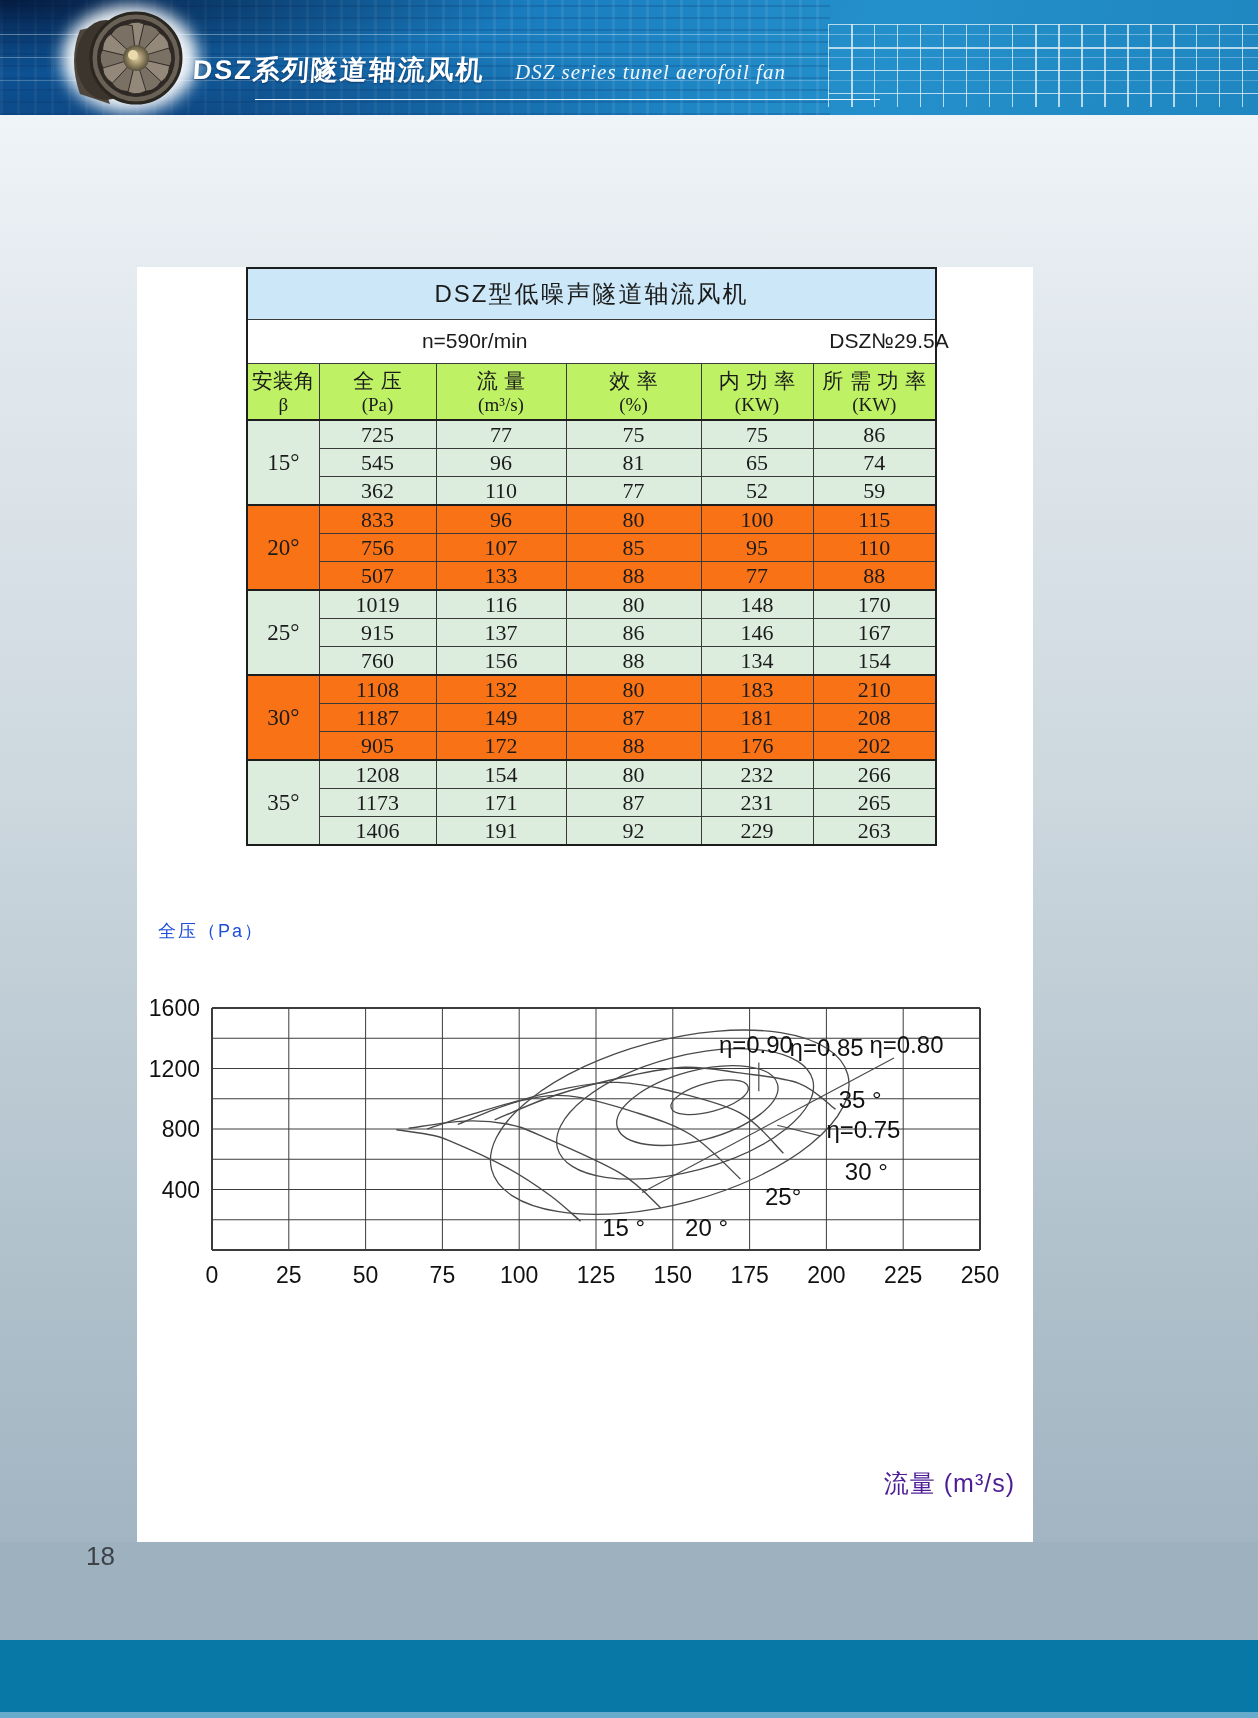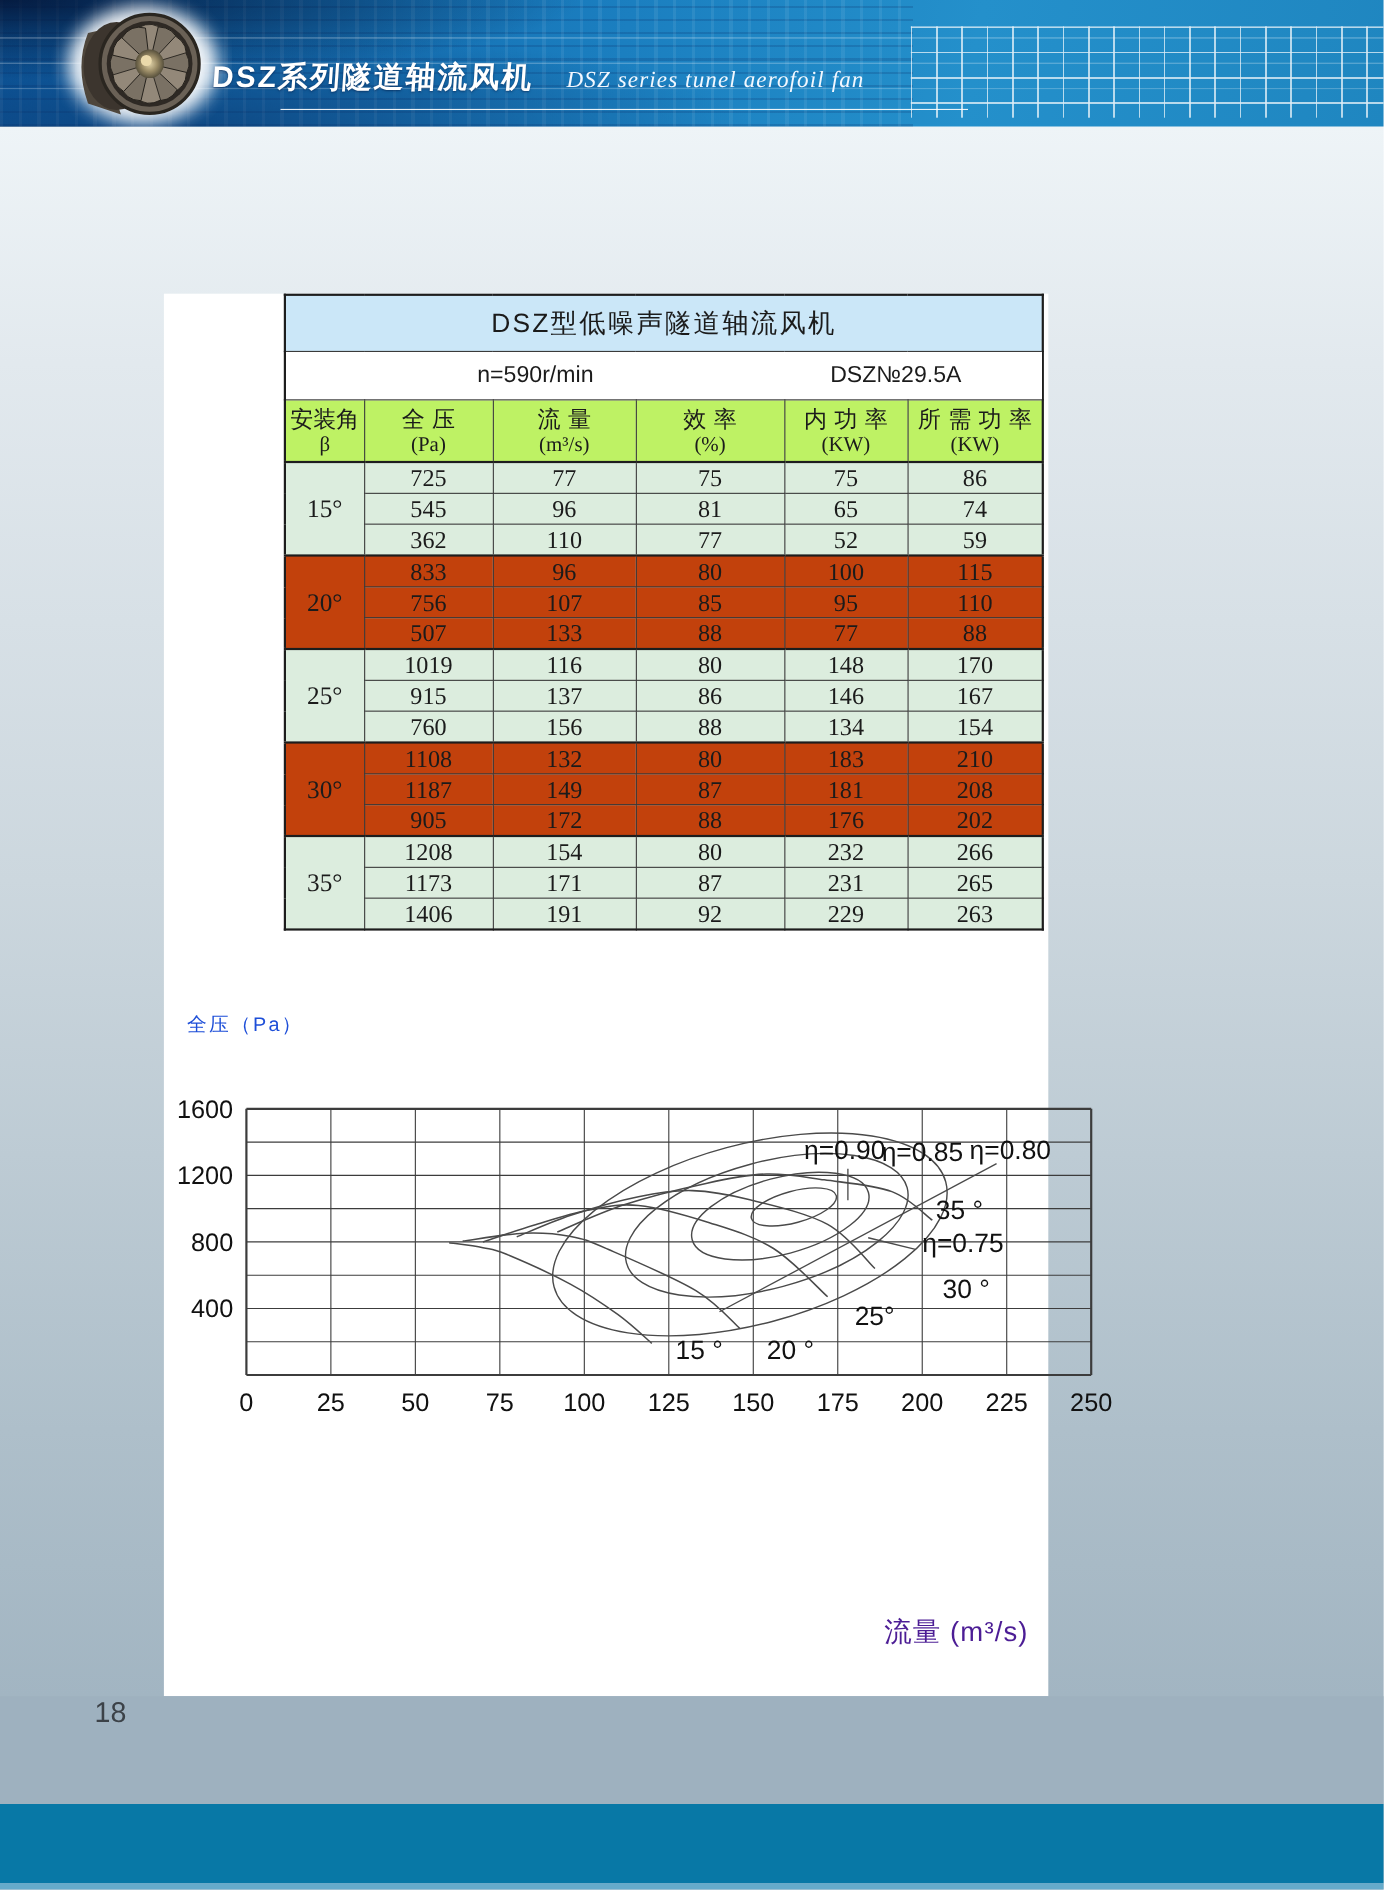--- a/index.html
+++ b/index.html
@@ -24,39 +24,39 @@
       linear-gradient(rgba(255,255,255,.30),rgba(255,255,255,.30)) 0 57px/100% 1px no-repeat,
       linear-gradient(rgba(255,255,255,.22),rgba(255,255,255,.22)) 0 80px/100% 1px no-repeat;}
   .fan-logo{position:absolute;left:46px;top:0px;}
   .title-row{position:absolute;left:193px;top:52px;white-space:nowrap;}
   .t-cn{color:#ffffff;font-size:27px;font-weight:bold;letter-spacing:2px;
     text-shadow:0 1px 2px rgba(0,20,60,.55);transform:skewX(-4deg);display:inline-block;}
   .t-en{color:#f2f8ff;font-size:21px;font-style:italic;margin-left:30px;
     font-family:"Liberation Serif","DejaVu Serif",serif;letter-spacing:1px;}
   .underline{position:absolute;left:255px;top:99px;width:625px;height:1px;background:rgba(255,255,255,.9);}
   
-  .panel{position:absolute;left:149px;top:267px;width:804px;height:1275px;background:#ffffff;}
+  .panel{position:absolute;left:137px;top:267px;width:896px;height:1275px;background:#ffffff;}
   
   table.perf{position:absolute;left:109px;top:0;width:689px;border-collapse:collapse;table-layout:fixed;
     font-family:"Liberation Serif","DejaVu Serif",serif;color:#1b1b1b;}
   table.perf td{border:1px solid #3a3a3a;text-align:center;padding:0;}
   td.title-cell{height:50px;background:#cbe7f8;font-family:"Liberation Sans","DejaVu Sans",sans-serif;
     font-size:24px;letter-spacing:2px;border-bottom:1px solid #3a3a3a;}
   td.sub-cell{height:43px;background:#ffffff;position:relative;border-bottom:2px solid #222;
     font-family:"Liberation Sans","DejaVu Sans",sans-serif;font-size:21px;}
   .sub-speed{position:absolute;left:18%;width:30%;top:9px;text-align:center;}
-  .sub-model{position:absolute;left:72%;width:30%;top:9px;text-align:left;}
+  .sub-model{position:absolute;left:72%;width:30%;top:9px;text-align:right;}
   td.head-cell{height:55px;background:#bef264;vertical-align:middle;}
   .h1{font-size:21px;line-height:26px;font-family:"DejaVu Sans","Liberation Sans",sans-serif;}
   .h2{font-size:19px;line-height:22px;}
   tr.gsep td{border-top:2px solid #1d1d1d;}
   td.num{height:27px;font-size:22px;}
   td.angle{font-size:23px;}
   tr.g-green td{background:#dcedde;}
-  tr.g-blue  td{background:#c2410c;}
+  tr.g-blue  td{background:#f97316;}
   table.perf{border:2px solid #1d1d1d;}
   
   .ylab{position:absolute;left:21px;top:652px;font-size:18px;color:#1d4ed8;letter-spacing:2px;text-align:center;}
   #chart-svg{position:absolute;left:0;top:0;width:1003px;height:1275px;pointer-events:none;}
   .xlab{position:absolute;right:18px;top:1200px;font-size:25px;color:#4c1d95;letter-spacing:1px;}
   .note{position:absolute;left:0;width:100%;top:1226px;text-align:center;
     font-size:22px;font-weight:bold;color:#151515;letter-spacing:1px;}
   
   .pagenum{position:absolute;left:86px;top:1541px;font-size:26px;color:#3c4248;}
   .band-gray{position:absolute;left:0;top:1542px;width:100%;height:98px;background:#9eb1bf;z-index:-0;}

